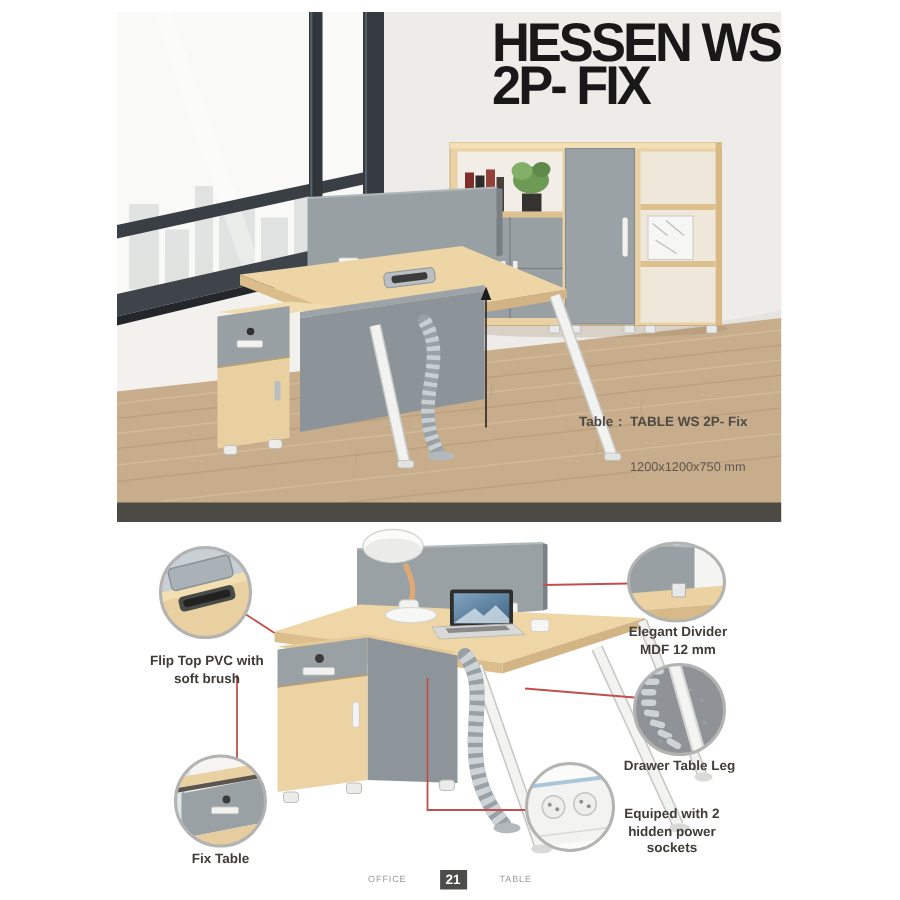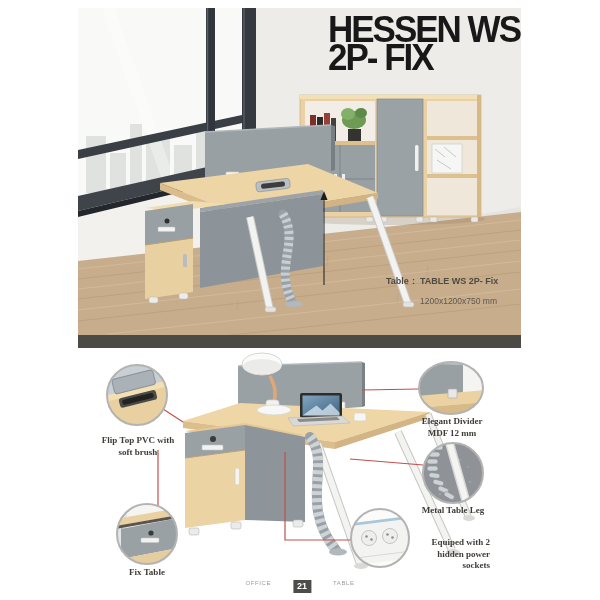--- a/index.html
+++ b/index.html
@@ -11,39 +11,39 @@
   
   #photo {
     position:absolute; left:78px; top:8px; width:443px; height:340px;
     background:#f2f1ee; overflow:hidden;
   }
   
   .spec { position:absolute; left:308px; top:268px; width:140px; color:#4e4a44; }
   .spec-row1 { display:flex; font-size:9px; font-weight:bold; }
   .spec-row1 .spec-label { width:26px; }
   .spec-row1 .spec-colon { width:8px; }
-  .spec-row2 { font-size:8.5px; color:#5d5751; margin-left:34px; margin-top:10px; }
+  .spec-row2 { font-size:8.5px; color:#5d5751; margin-left:34px; margin-top:20px; }
   
   .title-block { position:absolute; right:80px; top:14px; text-align:left; }
   .title-line { font-size:35px; font-weight:bold; letter-spacing:-2px; line-height:29px; color:#181818; transform:scaleY(1.04); }
   .subtitle { font-size:12.5px; color:#2c2c2c; margin-top:3px; letter-spacing:0.3px; }
   
   #diagram { position:absolute; left:0; top:352px; width:600px; height:248px; }
   .callout-label {
     position:absolute; font-size:9px; font-weight:bold; color:#403c38;
-    text-align:center; white-space:pre-line; line-height:1.3;font-family:Liberation Serif, serif;
+    text-align:center; white-space:pre-line; line-height:1.3;
   }
   #label-flip    { left:86px;  top:435px; width:104px; }
   #label-divider { left:399px; top:416px; width:106px; }
   #label-leg     { left:399px; top:505px; width:108px; }
-  #label-sockets { left:406px; top:537px; width:84px;text-align:right;  }
+  #label-sockets { left:406px; top:537px; width:84px;  }
   #label-drawer  { left:99px;  top:567px; width:96px;  }
   
   #footer { position:absolute; left:50%; top:580px; transform:translateX(-50%);
-            display:flex; align-items:flex-start; gap:22px; }
+            display:flex; align-items:center; gap:22px; }
   .footer-word { font-size:6px; color:#9b9b99; letter-spacing:0.6px; }
   .footer-badge { background:#4c4c4a; color:#ffffff; font-size:9px; font-weight:bold;
                   padding:1px 4px; line-height:11px; }
 </style>
 </head>
 <body>
 
 <div id="page">
 
   <div id="photo">
@@ -384,21 +384,21 @@
         <polygon points="121,207 178,196 178,214 121,214" fill="#e6cda0"></polygon>
       </g>
       <circle cx="147" cy="182" r="30" fill="none" stroke="#b3b3b1" stroke-width="2"></circle>
     </g>
   </svg>
 
   <div class="callout-label" id="label-flip">Flip Top PVC with
 soft brush</div>
   <div class="callout-label" id="label-divider">Elegant Divider
 MDF 12 mm</div>
-  <div class="callout-label" id="label-leg">Metal Table Leg</div>
+  <div class="callout-label" id="label-leg">Drawer Table Leg</div>
   <div class="callout-label" id="label-sockets">Equiped with 2
 hidden power
 sockets</div>
   <div class="callout-label" id="label-drawer">Fix Table</div>
 
   <div id="footer">
     <span class="footer-word">OFFICE</span>
     <span class="footer-badge">21</span>
     <span class="footer-word">TABLE</span>
   </div>

